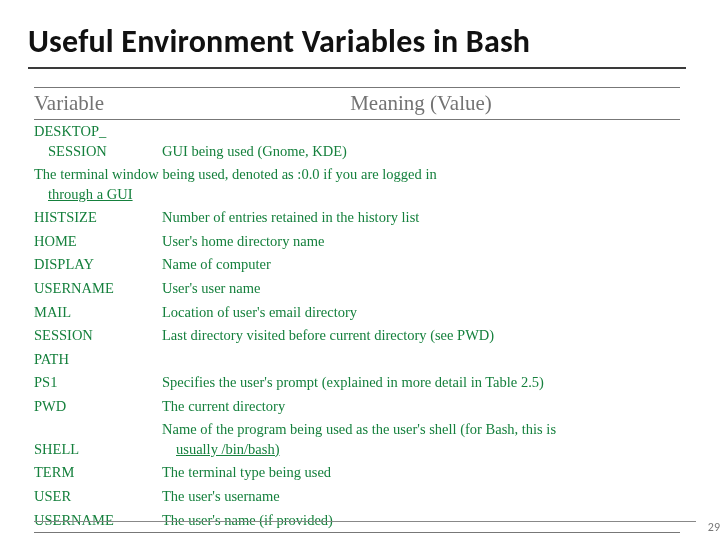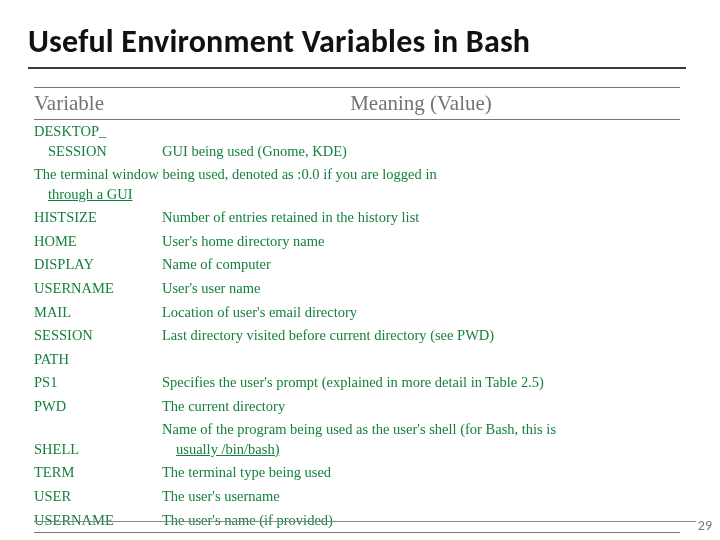--- a/index.html
+++ b/index.html
@@ -81,24 +81,24 @@
   .meancell {
     font-family: Georgia, 'Times New Roman', serif;
   }
   .meancell .cont {
     display: block;
     padding-left: 14px;
     text-decoration: underline;
   }
   .page-num {
     position: absolute;
-    right: 8px;
+    right: 0;
     bottom: 6px;
     font-family: Calibri, Arial, sans-serif;
-    font-size: 14px;
+    font-size: 12px;
     color: #777;
   }
   .page-rule {
     position: absolute;
     left: 34px;
     right: 24px;
     bottom: 18px;
     height: 1px;
     background: #888;
   }

